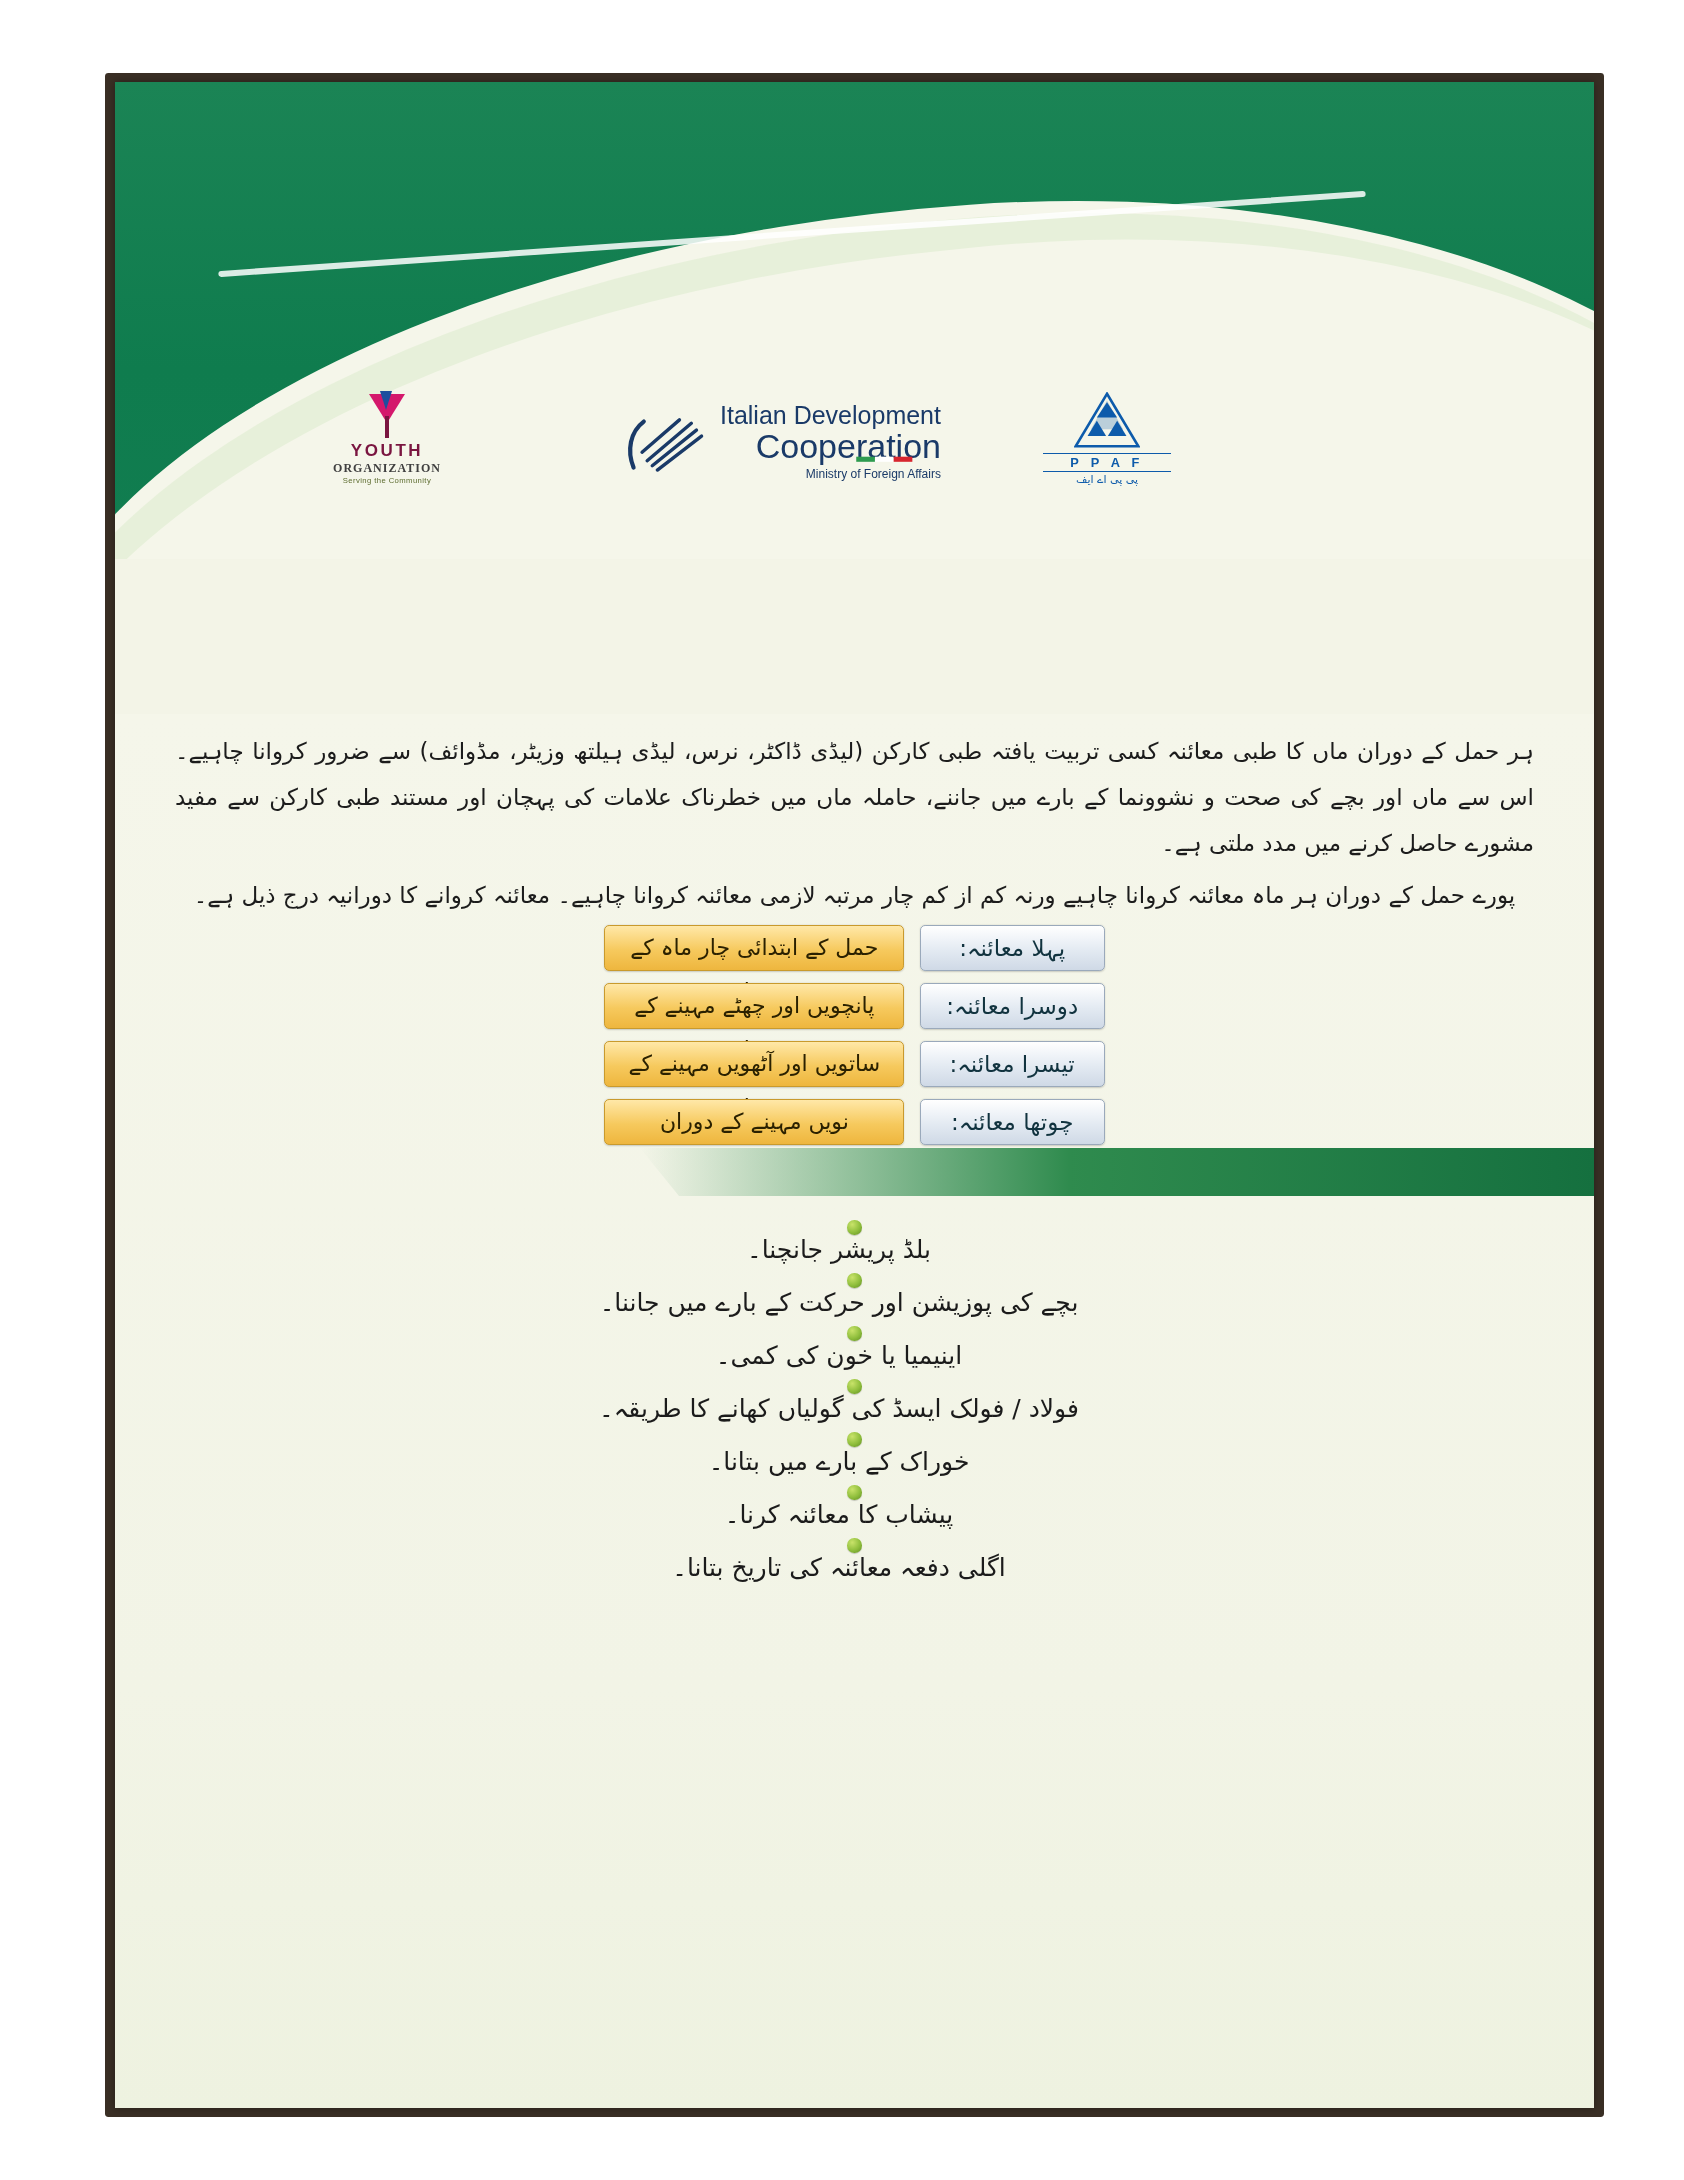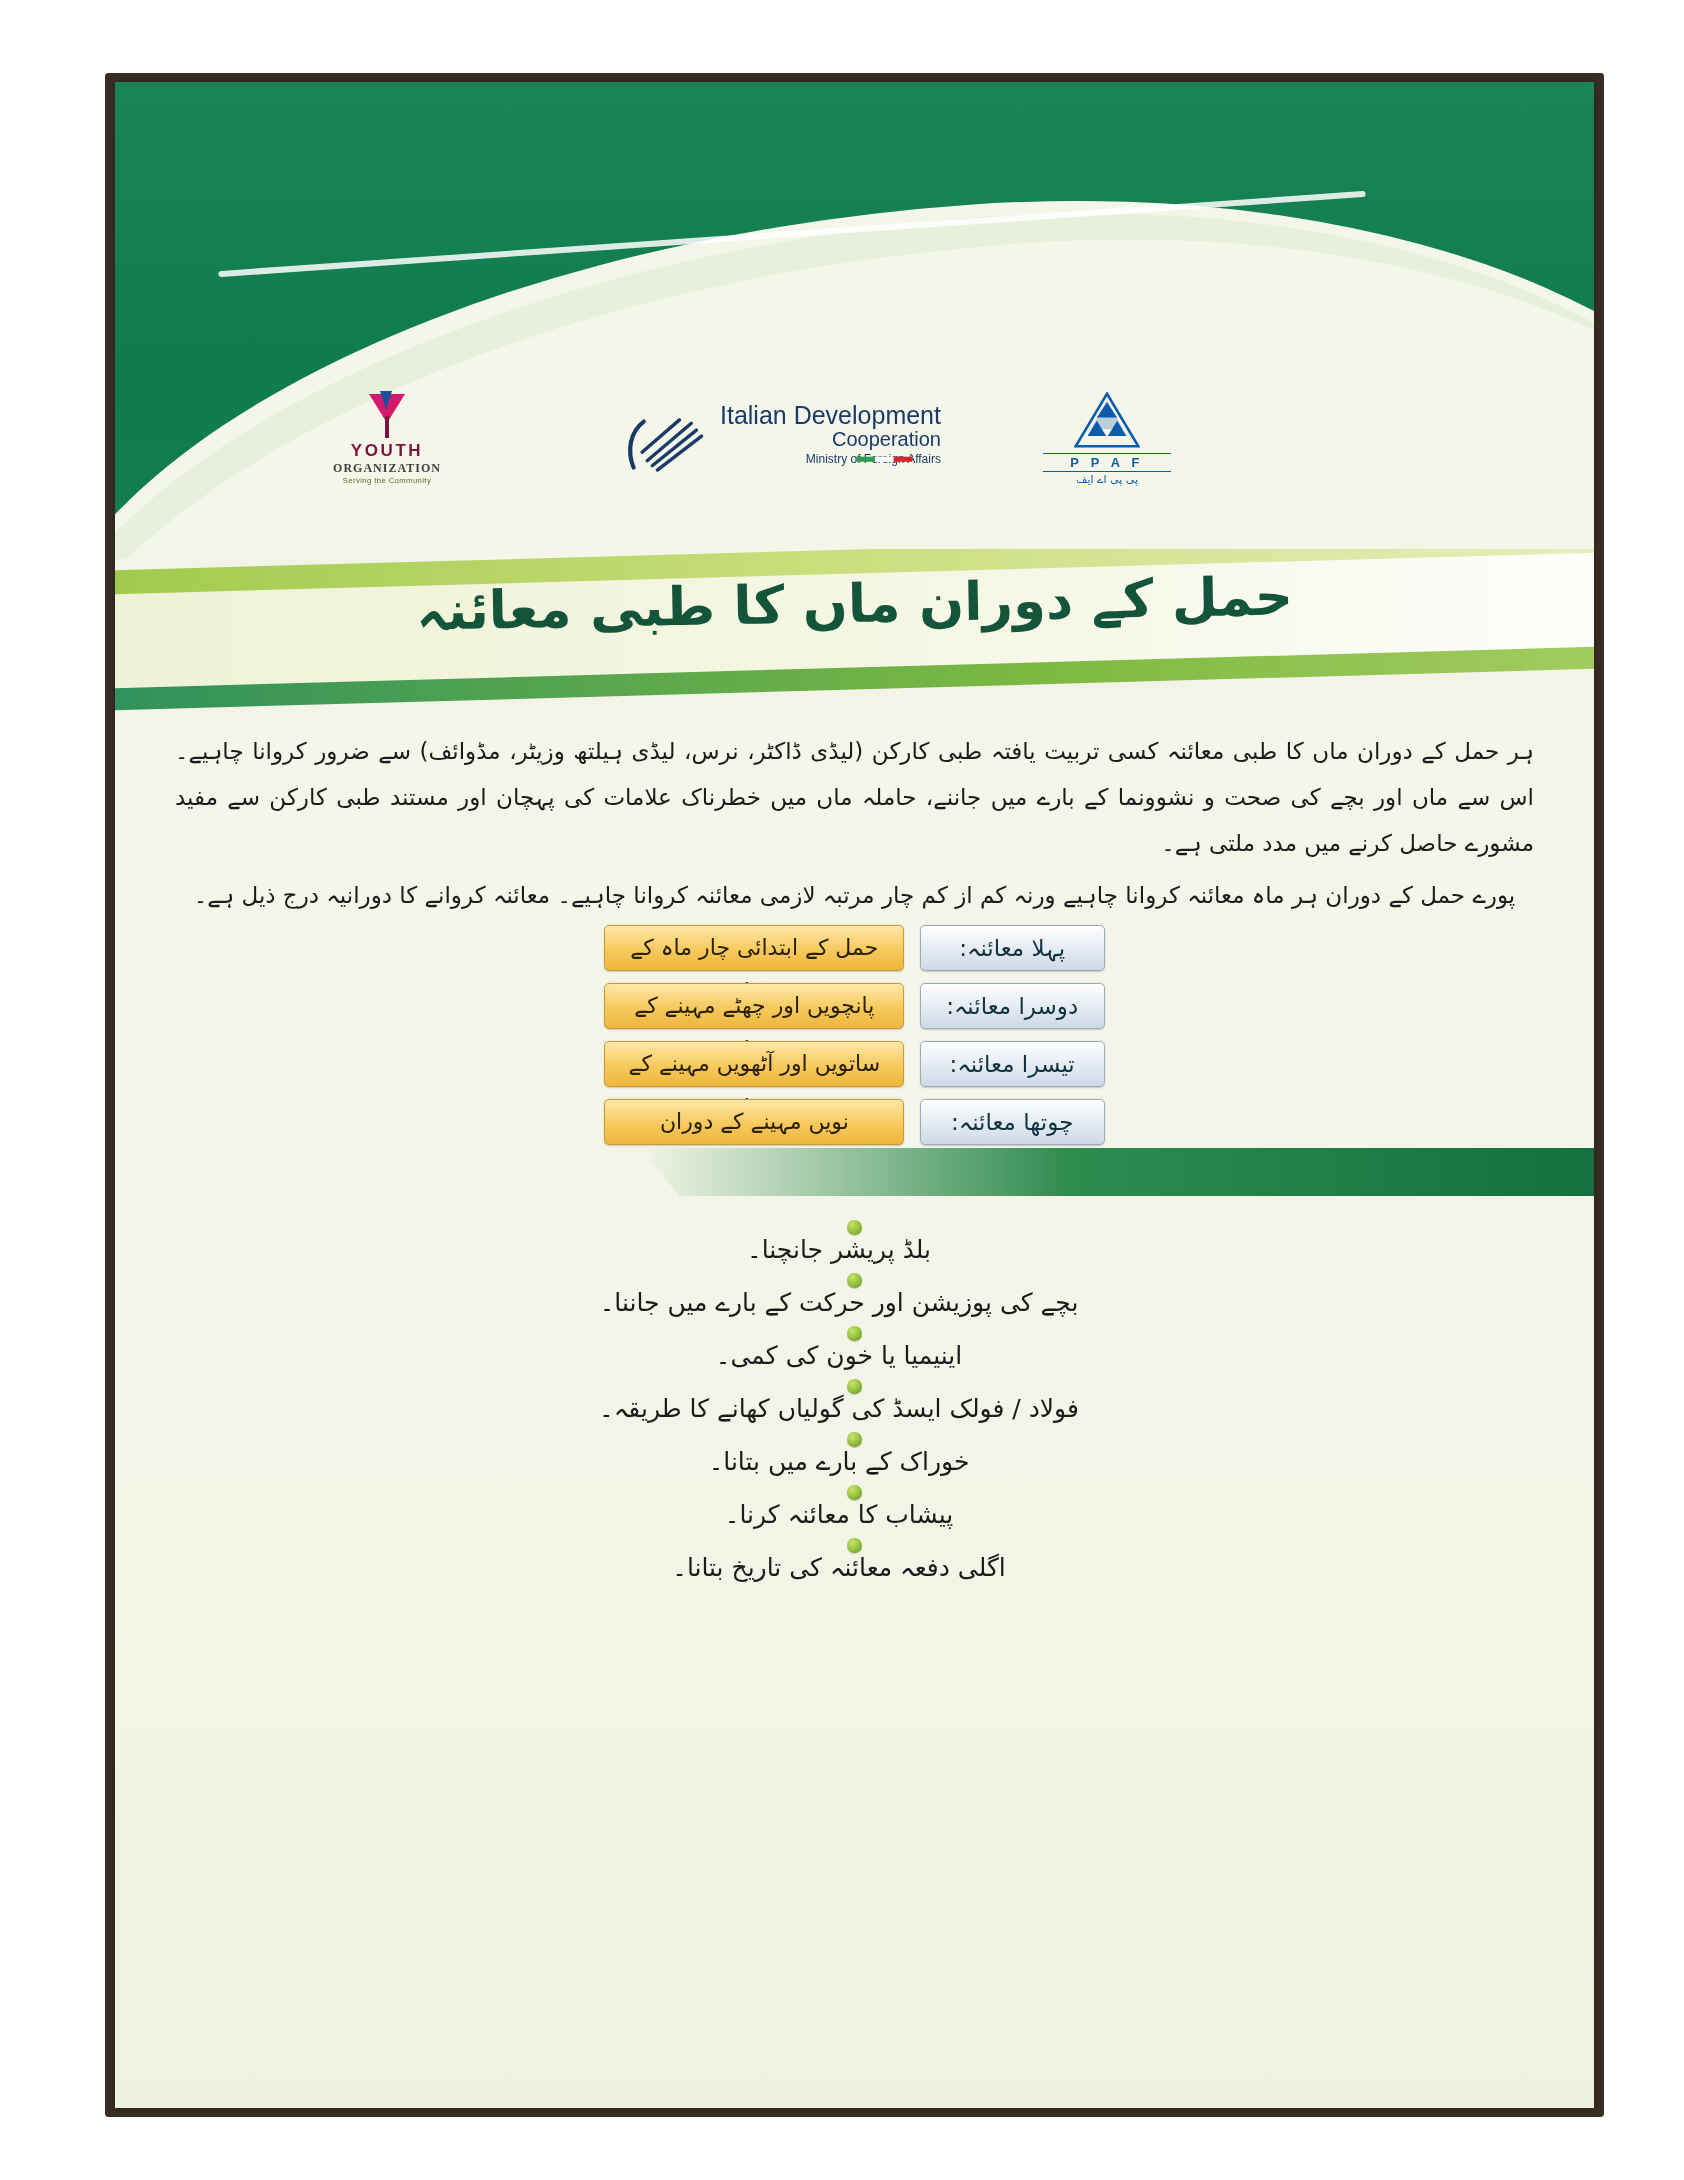--- a/index.html
+++ b/index.html
@@ -178,21 +178,21 @@
     left: 102px; top: 3.4px;
     text-align: left;
     line-height: 1.05;
   }
   .logo-idc .idc-l1 {
     font-size: 25px;
     font-family: "Liberation Sans", sans-serif;
     color: #1a3a68;
   }
   .logo-idc .idc-l2 {
-    font-size: 20px;
+    font-size: 34px;
     font-family: "Liberation Sans", sans-serif;
     color: #1a3a68;
     text-align: right;
   }
   .logo-idc .idc-l3 {
     font-size: 12px;
     font-family: "Liberation Sans", sans-serif;
     color: #1a3a68;
     text-align: right;
     margin-top: 3.4px;
@@ -512,26 +512,20 @@
           <polygon points="39,10 58,44 20,44" fill="#0d5bab" opacity="0.25"></polygon>
           <polygon points="27,30 39,12 51,30" fill="#0d5bab"></polygon>
           <polygon points="16,52 27,34 38,52" fill="#0d5bab"></polygon>
           <polygon points="40,52 51,34 62,52" fill="#0d5bab"></polygon>
         </svg>
         <div class="pp-letters">P P A F</div>
         <div class="pp-urdu">پی پی اے ایف</div>
       </div>
     </div>
 
-    <div class="title-band">
-      <div class="slab-dark"></div>
-      <div class="slab-light"></div>
-      <div class="slab-edge"></div>
-      <div class="title-text">حمل کے دوران ماں کا طبی معائنہ</div>
-    </div>
 
     <div class="body-area">
 
       <div class="intro">
         <p>ہر حمل کے دوران ماں کا طبی معائنہ کسی تربیت یافتہ طبی کارکن (لیڈی ڈاکٹر، نرس، لیڈی ہیلتھ وزیٹر، مڈوائف) سے ضرور کروانا چاہیے۔ اس سے ماں اور بچے کی صحت و نشوونما کے بارے میں جاننے، حاملہ ماں میں خطرناک علامات کی پہچان اور مستند طبی کارکن سے مفید مشورے حاصل کرنے میں مدد ملتی ہے۔</p>
         <p class="last">پورے حمل کے دوران ہر ماہ معائنہ کروانا چاہیے ورنہ کم از کم چار مرتبہ لازمی معائنہ کروانا چاہیے۔ معائنہ کروانے کا دورانیہ درج ذیل ہے۔</p>
       </div>
 
       <div class="visits">
         <div class="visit-row">

